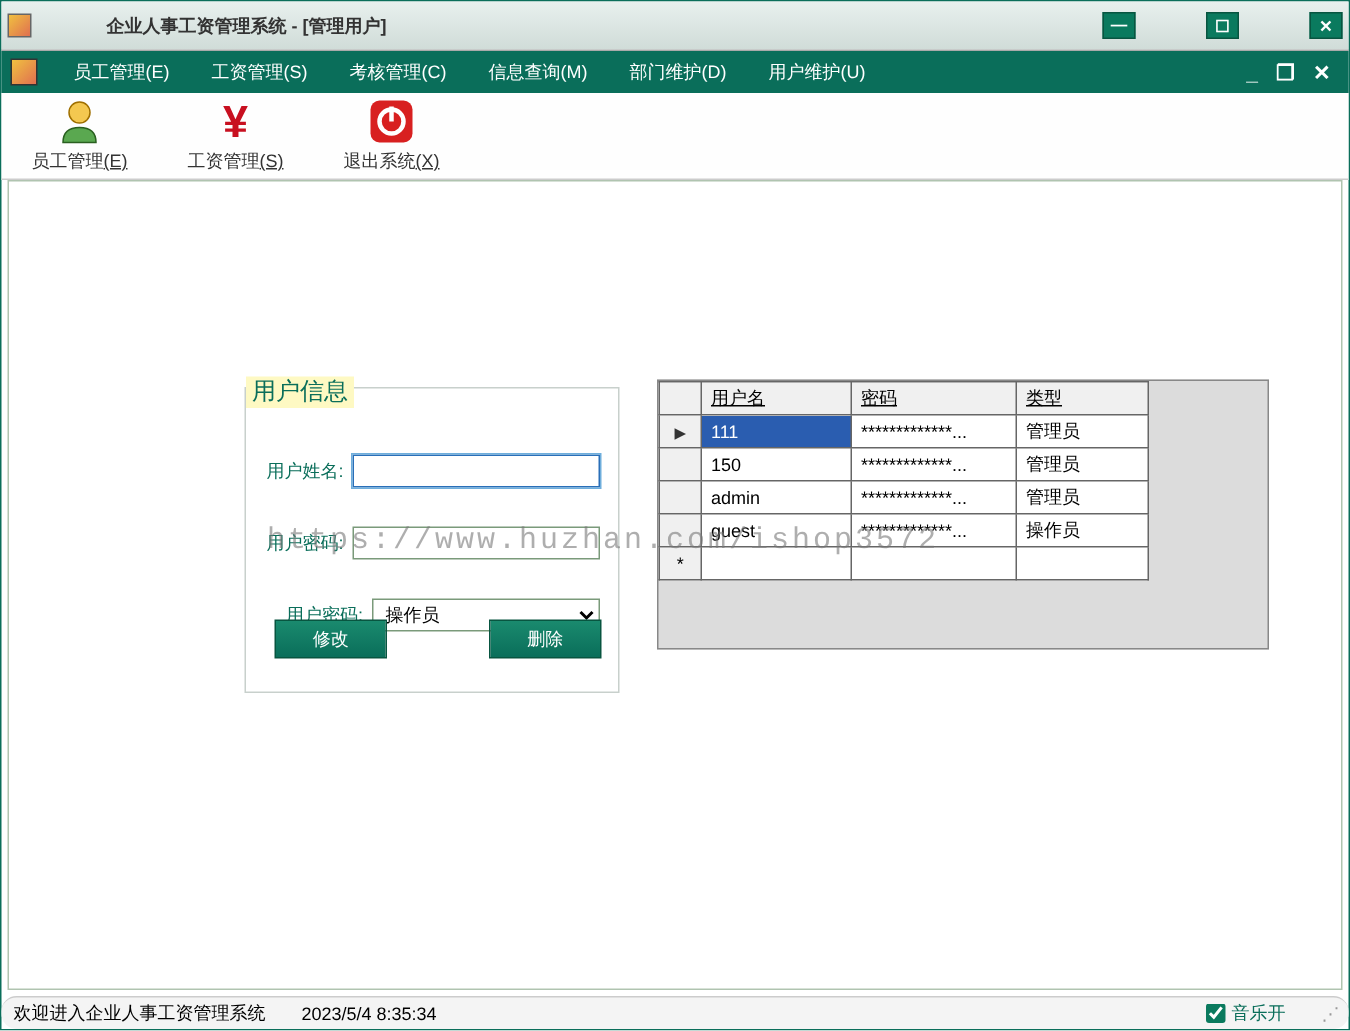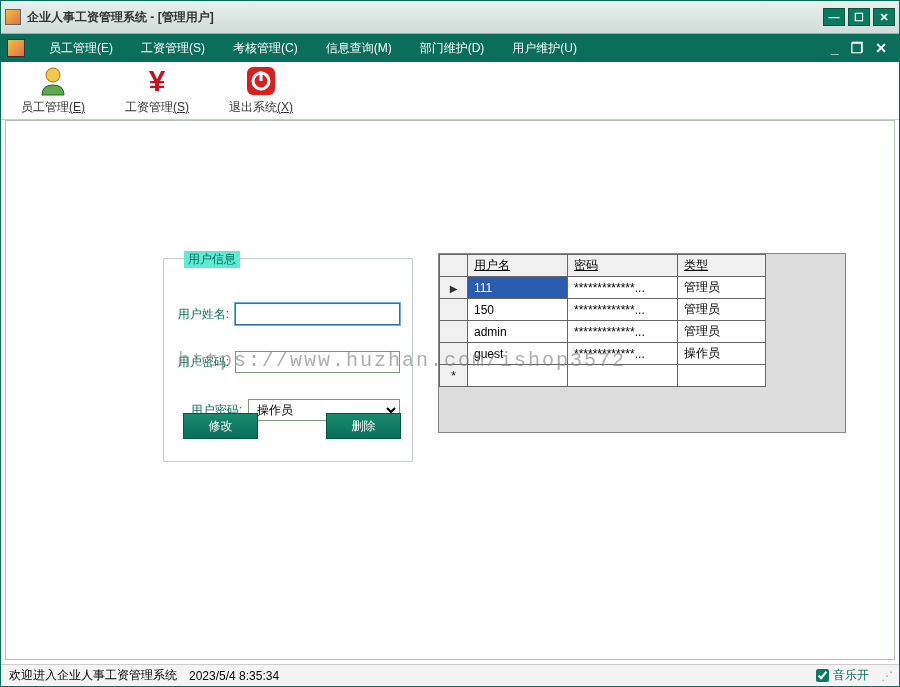--- a/index.html
+++ b/index.html
@@ -1,40 +1,40 @@
 <!DOCTYPE html>
 <html><head>
 <meta charset="utf-8">
 <style>
 * { box-sizing: border-box; margin: 0; padding: 0; }
 body { font-family: "Microsoft YaHei", SimSun, Arial, sans-serif; font-size: 12px; background: #fff; width: 900px; height: 687px; overflow: hidden; }
 
 .window { width: 900px; height: 687px; display: flex; flex-direction: column; border: 1px solid #0a6e5a; }
-.titlebar { height: 25px; background: linear-gradient(#e8f0ee, #d0dcd8); display: flex; align-items: center; padding: 16px 4px; border-bottom: 1px solid #aaa; }
+.titlebar { height: 25px; background: linear-gradient(#e8f0ee, #d0dcd8); display: flex; align-items: center; padding: 16px 4px; border-bottom: 1px solid #aaa; gap: 44px; }
 .titlebar .app-icon { width: 16px; height: 16px; background: linear-gradient(135deg,#f0c040,#e07050); margin-right: 6px; border: 1px solid #666; }
 .titlebar .title { flex: 1; color: #333; font-weight: bold; }
 .titlebar .winbtn { width: 22px; height: 18px; background: #0a7a5e; color: #fff; margin-left: 3px; display: flex; align-items: center; justify-content: center; border: 1px solid #085540; cursor: pointer; font-size: 11px; font-weight: bold; }
 
 .menubar { height: 28px; background: #0a6e5a; display: flex; align-items: center; padding: 0 6px; color: #fff; }
 .menubar .menu-icon { width: 18px; height: 18px; background: linear-gradient(135deg,#f0c040,#e07050); border: 1px solid #333; margin-right: 10px; }
 .menubar .menu-item { padding: 4px 14px; cursor: pointer; }
 .menubar .spacer { flex: 1; }
 .menubar .mdi-btn { padding: 2px 6px; cursor: pointer; font-weight: bold; font-size: 14px; }
 
 .toolbar { height: 58px; background: #fefefe; border-bottom: 1px solid #ccc; display: flex; align-items: center; padding: 4px 20px; gap: 40px; }
 .tool { display: flex; flex-direction: column; align-items: center; cursor: pointer; gap: 2px; }
 .tool .icon { width: 32px; height: 32px; }
 .tool .label { font-size: 12px; color: #333; }
 .tool .label u { text-decoration: underline; }
 
 .content { flex: 1; background: #fff; position: relative; margin: 0 4px 4px 4px; border: 1px solid #b0c4b0; }
 .content-inner { position: absolute; inset: 2px; background: #fff; }
 
 .form-box { position: absolute; left: 155px; top: 135px; width: 250px; border: 1px solid #c8d0cc; padding: 18px 12px 14px 12px; }
-.form-box .legend { position: absolute; top: -8px; left: 20px; background: #5eead4; padding: 0 4px; color: #0a6e5a; font-size: 12px; }
+.form-box .legend { position: absolute; top: -8px; left: 0; background: #fef9c3; padding: 0 4px; color: #0a6e5a; font-size: 16px; }
 .form-row { display: flex; align-items: center; margin: 26px 0; }
 .form-row label { width: 72px; color: #0a6e5a; text-align: right; padding-right: 6px; }
 .form-row input[type=text], .form-row select { flex: 1; height: 22px; border: 1px solid #7a9a7a; padding: 0 4px; font-size: 12px; background: #fff; }
 .form-row input.focused { border-color: #2a6fb8; outline: 1px solid #6faedc; }
 .form-row select { background: #fff; }
 
 .btnrow { position: absolute; left: 175px; top: 290px; display: flex; gap: 68px; }
 .btn { width: 75px; height: 26px; background: linear-gradient(#1a8a6e,#0a6e5a); color: #fff; border: 1px solid #085540; cursor: pointer; font-size: 12px; }
 
 .grid { position: absolute; left: 430px; top: 130px; width: 408px; height: 180px; border: 1px solid #888; background: #dcdcdc; }
@@ -43,21 +43,21 @@
 .grid th { background: #f0f0f0; font-weight: normal; text-decoration: underline; }
 .grid .rowhdr { width: 28px; background: #f0f0f0; text-align: center; }
 .grid .col-user { width: 100px; }
 .grid .col-pass { width: 110px; }
 .grid .col-type { width: 88px; }
 .grid tr.selected td.col-user { background: #2a5db0; color: #fff; }
 .grid .indicator { font-size: 10px; color: #333; }
 
 .watermark { position: absolute; left: 170px; top: 226px; color: rgba(120,120,120,0.6); font-size: 20px; font-family: "Courier New", monospace; letter-spacing: 2px; pointer-events: none; }
 
-.statusbar { height: 22px; border-top: 1px solid #ccc; display: flex; align-items: center; padding: 0 8px; font-size: 12px; gap: 12px; background: #f4f4f4; }
+.statusbar { height: 22px; border-top: 1px solid #ccc; display: flex; align-items: center; padding: 0 8px; font-size: 12px; gap: 24px; background: #f4f4f4; border-radius: 10px; }
 .statusbar .spacer { flex: 1; }
 .statusbar .chk { display: flex; align-items: center; gap: 4px; color: #0a6e5a; cursor: pointer; }
 .statusbar input[type=checkbox] { accent-color: #0a7a5e; }
 .grip { color: #999; letter-spacing: -2px; }
 </style>
 </head>
 <body>
 
 <div class="window">
   <div class="titlebar">

